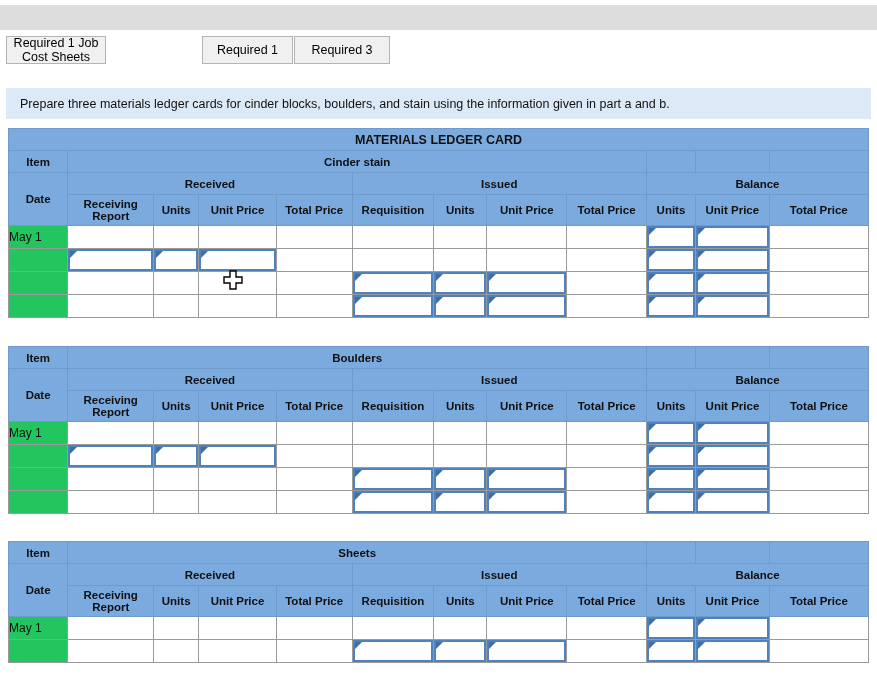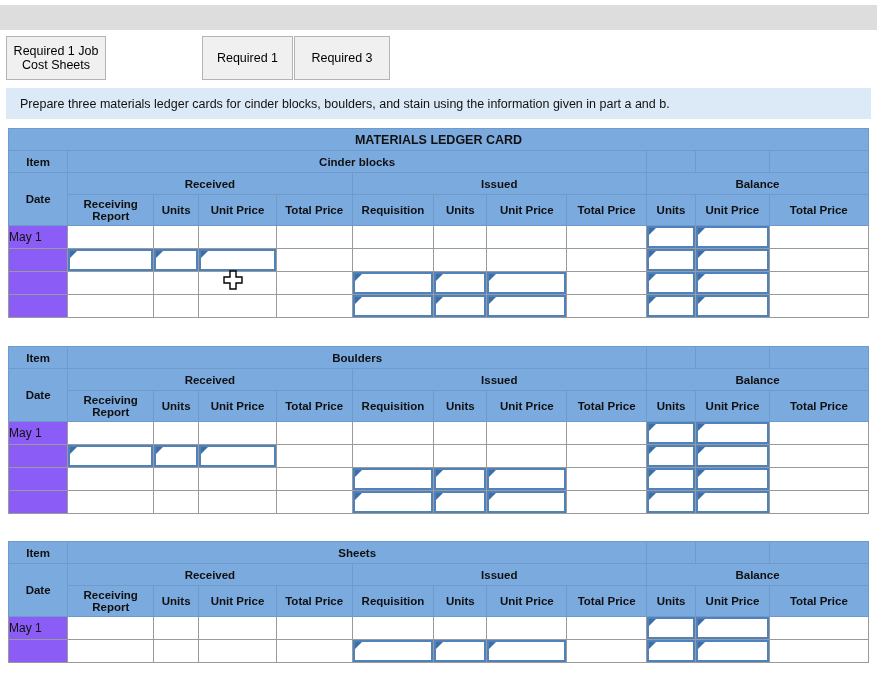--- a/index.html
+++ b/index.html
@@ -39,21 +39,21 @@
     color: #000;
     font-size: 12.5px;
     line-height: 14px;
     text-align: center;
     display: flex;
     align-items: center;
     justify-content: center;
     padding: 0 6px;
     white-space: pre-line;
   }
-  .tab.inactive { height: 44px; }
+  .tab.inactive { height: 28px; }
   .tab.active {
     background: #ffffff;
     border-bottom: 1px solid #ffffff;
     height: 51px;
     top: 3px;
     z-index: 3;
   }
   .tab1 { left: 6px;   width: 100px; }
   .tab2 { left: 107px; width: 94px;  }
   .tab3 { left: 202px; width: 91px;  }
@@ -103,21 +103,21 @@
     text-align: center;
     font-size: 12.5px;
     height: 22px;
     border-color: #6f9bcc !important;
   }
   .blank { background: #7BAADF; border-color: #6f9bcc !important; }
   .datecell {
     text-align: left;
     padding-left: 6px;
     font-size: 12px;
-    background: #8b5cf6;
+    background: #22c55e;
     color: #111;
     height: 22px;
   }
   .cell { background: #ffffff; height: 22px; }
 
   
   .field {
     position: relative;
     display: block;
     box-sizing: border-box;
@@ -177,21 +177,21 @@
         <col style="width: 48px;">
         <col style="width: 72px;">
         <col style="width: 97px;">
       </colgroup>
       <tbody>
         <tr>
           <td class="titlecell" colspan="12"><span style="white-space: pre-line;">MATERIALS LEDGER CARD</span></td>
         </tr>
         <tr>
           <td class="hd"><span style="white-space: pre-line;">Item</span></td>
-          <td class="hd" colspan="8"><span style="white-space: pre-line;">Cinder blocks</span></td>
+          <td class="hd" colspan="8"><span style="white-space: pre-line;">Cinder stain</span></td>
           <td class="blank"></td>
           <td class="blank"></td>
           <td class="blank"></td>
         </tr>
         <tr>
           <td class="hd" rowspan="2"><span style="white-space: pre-line;">Date</span></td>
           <td class="hd" colspan="4"><span style="white-space: pre-line;">Received</span></td>
           <td class="hd" colspan="4"><span style="white-space: pre-line;">Issued</span></td>
           <td class="hd" colspan="3"><span style="white-space: pre-line;">Balance</span></td>
         </tr>

